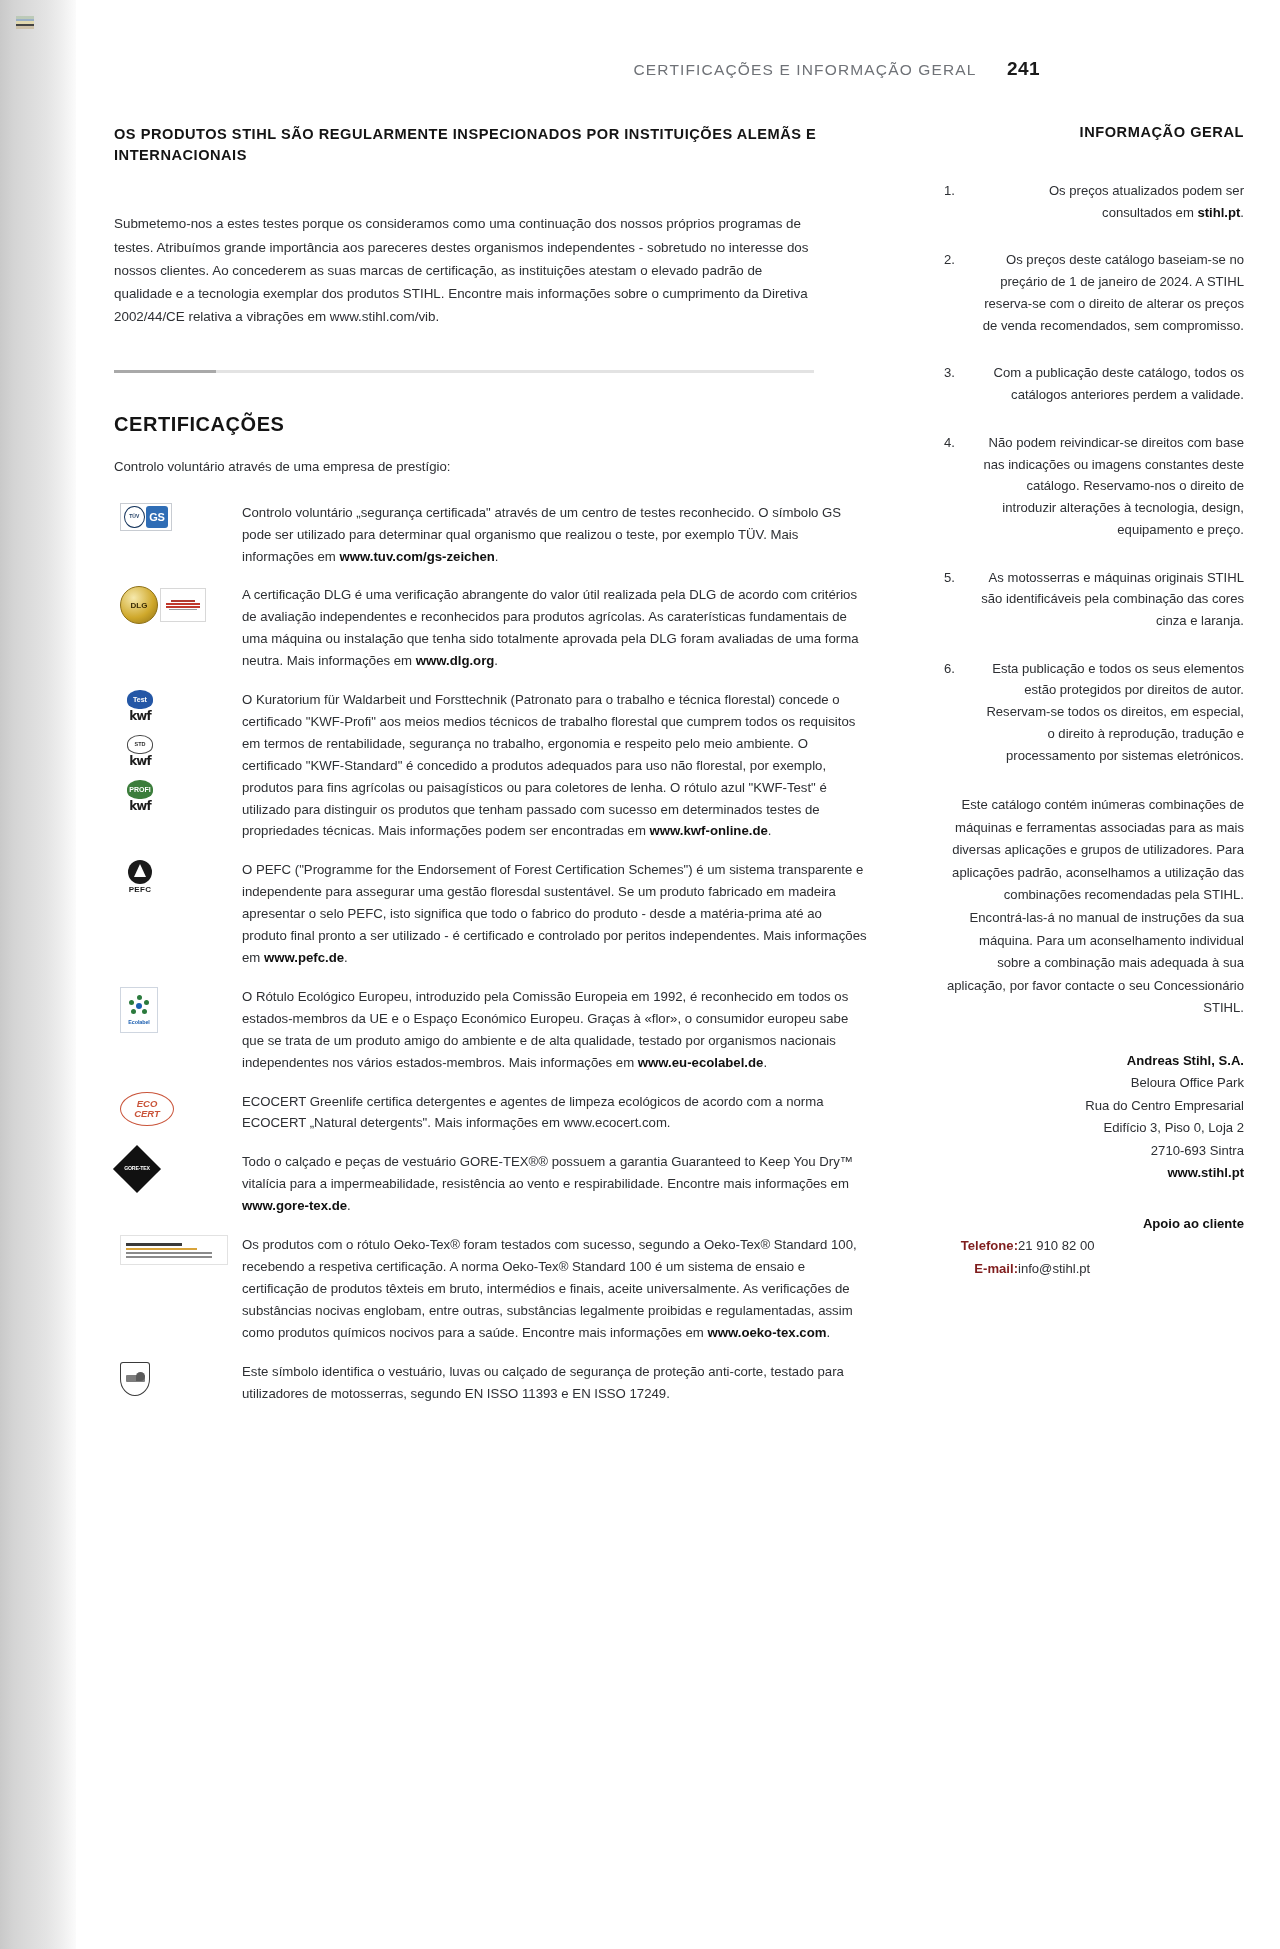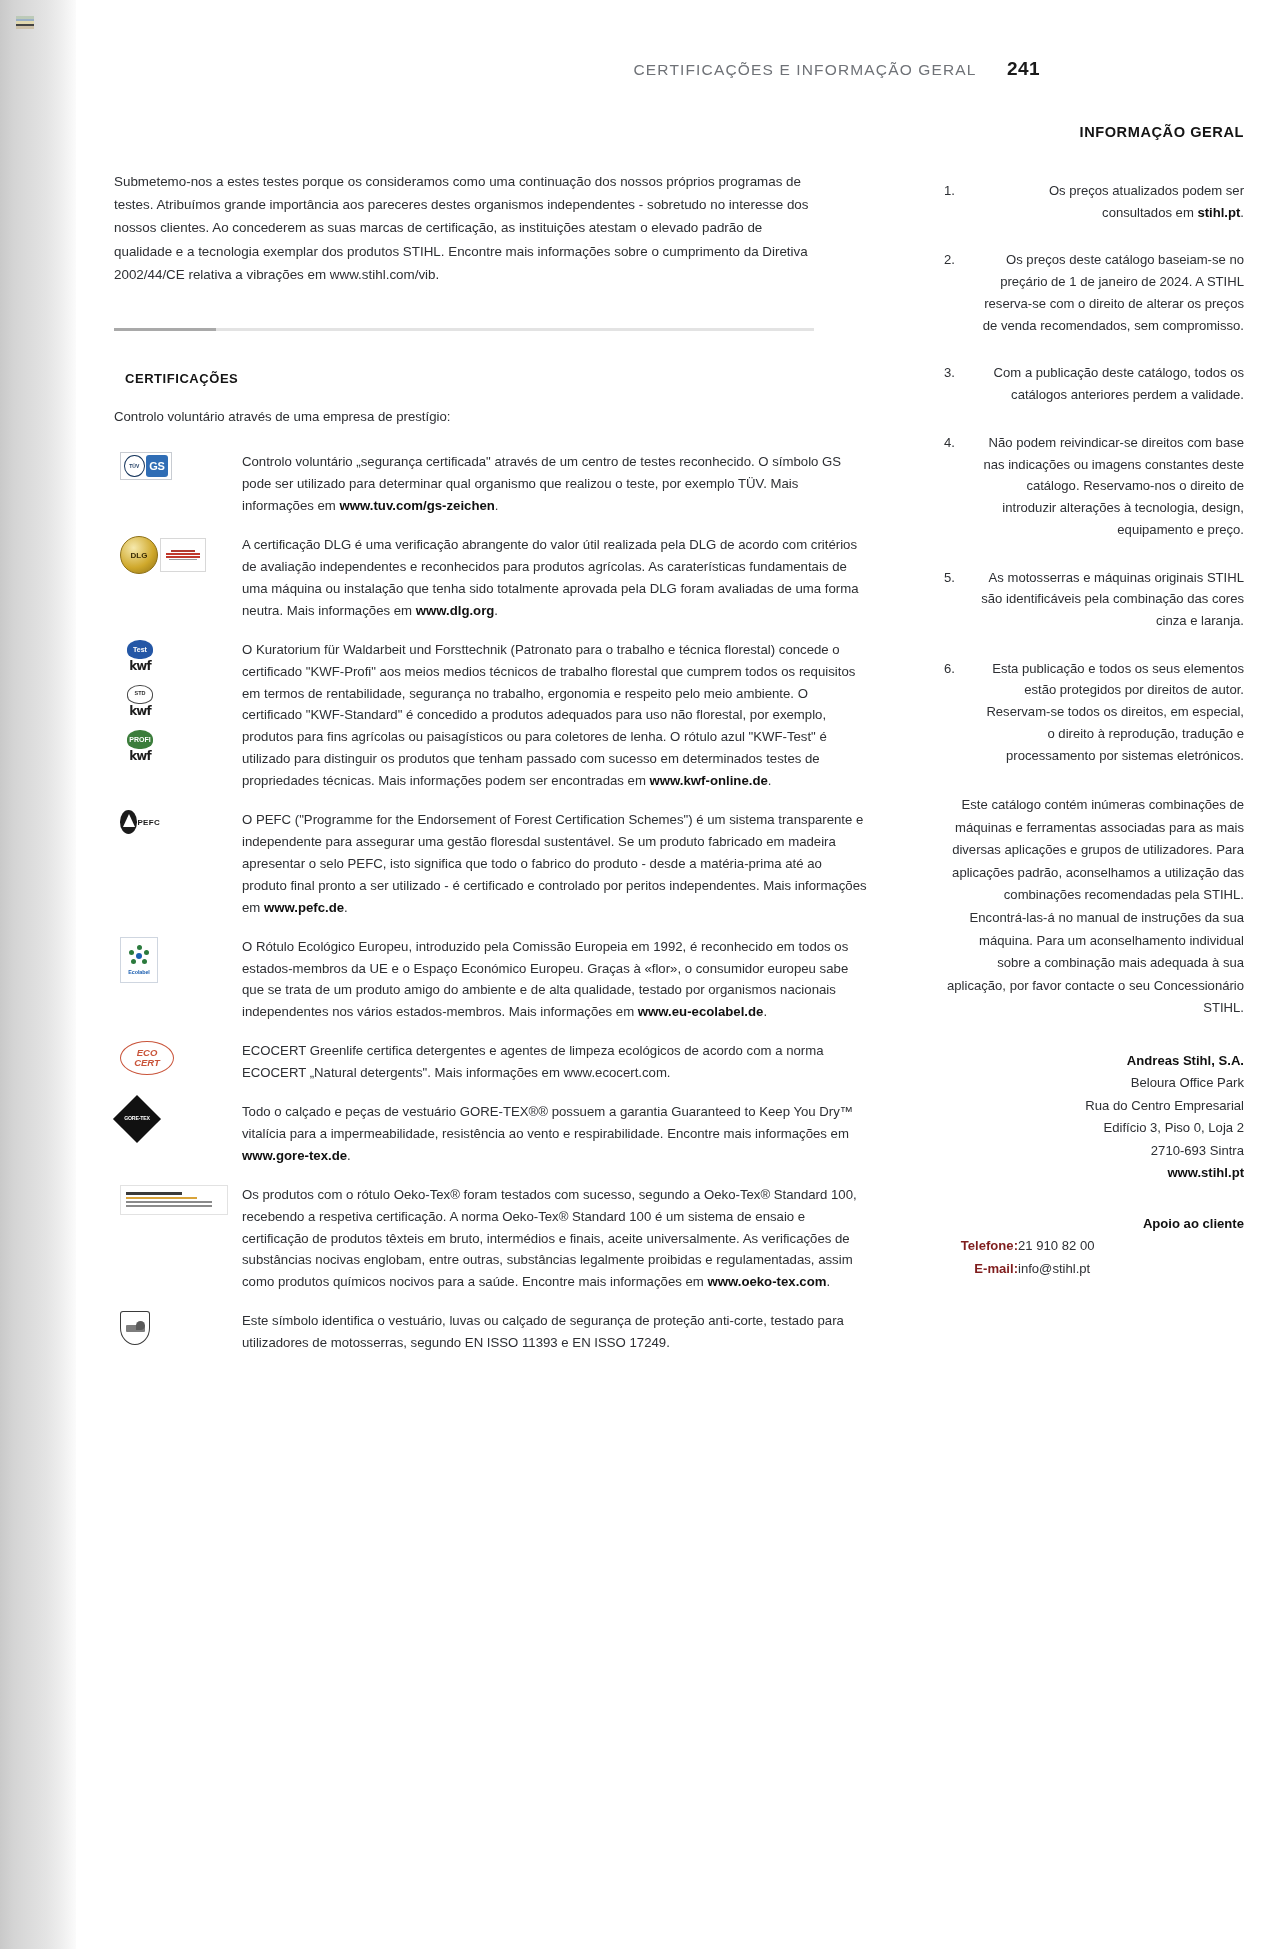--- a/index.html
+++ b/index.html
@@ -100,26 +100,25 @@
   }
   .rule::before {
     content: "";
     position: absolute; left: 0; top: 0;
     width: 102px; height: 3px;
     background: #a9a9a9;
   }
 
   h2.cert-head {
     margin-top: 40px;
-    font-size: 13px;
+    font-size: 20px;
     font-weight: 700;
     letter-spacing: .55px;
     color: #141414;
     text-transform: uppercase;
-    margin-left: 11px;
   }
 
   p.cert-lead {
     margin-top: 20px;
     font-size: 13.2px;
     line-height: 1.7;
     color: #2d2f33;
   }
 
   
@@ -209,21 +208,21 @@
   .logo-kwf .blob.test  { background: #2457a6; }
   .logo-kwf .blob.std   { background: #ffffff; border: 1.5px solid #4a4a4a; color: #2f2f2f; font-size: 5.5px; }
   .logo-kwf .blob.prof  { background: #3b7d3b; }
   .logo-kwf .word {
     font-size: 12px; font-weight: 700; color: #1c1c1c;
     letter-spacing: -1px; line-height: 1; font-family: "DejaVu Sans", sans-serif;
   }
   .kwf-stack { display: flex; flex-direction: column; gap: 13px; }
 
   .logo-pefc {
-    width: 40px; display: flex; flex-direction: row; align-items: center;
+    width: 40px; display: flex; flex-direction: column; align-items: center;
   }
   .logo-pefc .tree {
     width: 24px; height: 24px; border-radius: 50%;
     background: #1b1b1b; position: relative;
   }
   .logo-pefc .tree::after {
     content: ""; position: absolute; left: 50%; top: 4px;
     transform: translateX(-50%);
     border-left: 6px solid transparent;
     border-right: 6px solid transparent;
@@ -393,20 +392,21 @@
 
   <div class="runhead">
     <span class="runhead-title">CERTIFICAÇÕES E INFORMAÇÃO GERAL</span>
     <span class="runhead-page">241</span>
   </div>
 
   <div class="cols">
 
     <div class="col-left">
 
+      <h1 class="section-title">OS PRODUTOS STIHL SÃO REGULARMENTE INSPECIONADOS POR INSTITUIÇÕES ALEMÃS E INTERNACIONAIS</h1>
 
       <p class="intro">Submetemo-nos a estes testes porque os consideramos como uma continuação dos nossos próprios programas de testes. Atribuímos grande importância aos pareceres destes organismos independentes - sobretudo no interesse dos nossos clientes. Ao concederem as suas marcas de certificação, as instituições atestam o elevado padrão de qualidade e a tecnologia exemplar dos produtos STIHL. Encontre mais informações sobre o cumprimento da Diretiva 2002/44/CE relativa a vibrações em www.stihl.com/vib.</p>
 
       <div class="rule"></div>
 
       <h2 class="cert-head">CERTIFICAÇÕES</h2>
 
       <p class="cert-lead">Controlo voluntário através de uma empresa de prestígio:</p>
 
       <div class="cert-list" id="cert-list">

